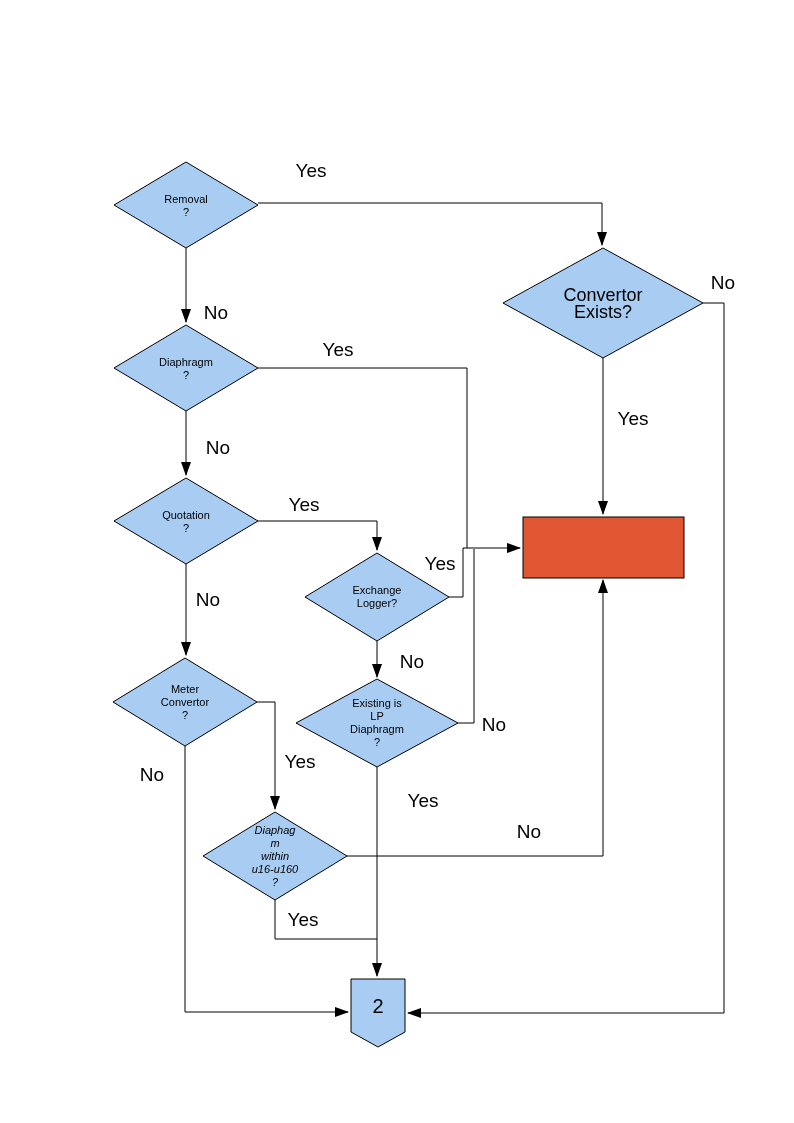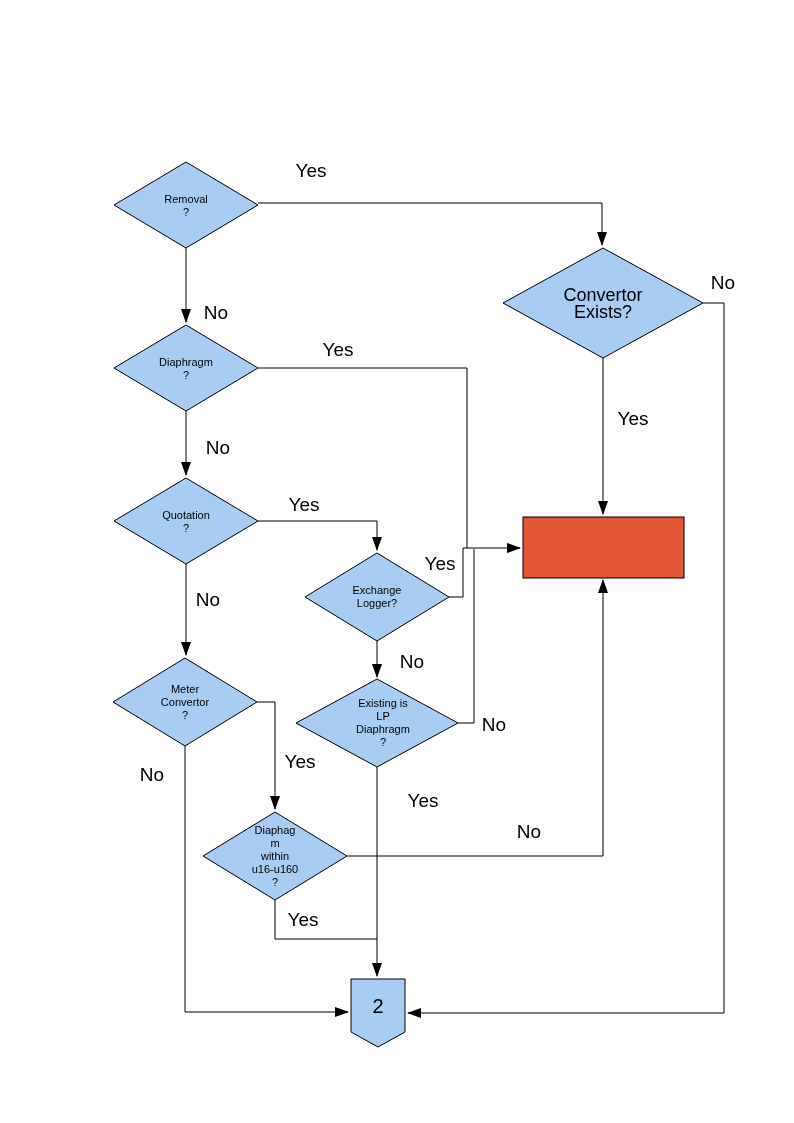--- a/index.html
+++ b/index.html
@@ -87,27 +87,27 @@
   </div>
   <div class="node-label fs-small" style="left:185px; top:702px;">
     <span>Meter</span>
     <span>Convertor</span>
     <span>?</span>
   </div>
   <div class="node-label fs-small" style="left:377px; top:597px;">
     <span>Exchange</span>
     <span>Logger?</span>
   </div>
-  <div class="node-label fs-small" style="left:377px; top:723px;margin-left:6px;">
+  <div class="node-label fs-small" style="left:377px; top:723px;">
     <span>Existing is</span>
     <span>LP</span>
     <span>Diaphragm</span>
     <span>?</span>
   </div>
-  <div class="node-label fs-small" style="left:275px; top:856px;">
+  <div class="node-label fs-small" style="left:275px; top:856px;font-style:italic;">
     <span>Diaphag</span>
     <span>m</span>
     <span>within</span>
     <span>u16-u160</span>
     <span>?</span>
   </div>
   <div class="node-label fs-mid" style="left:603px; top:304px;">
     <span>Convertor</span>
     <span>Exists?</span>
   </div>

